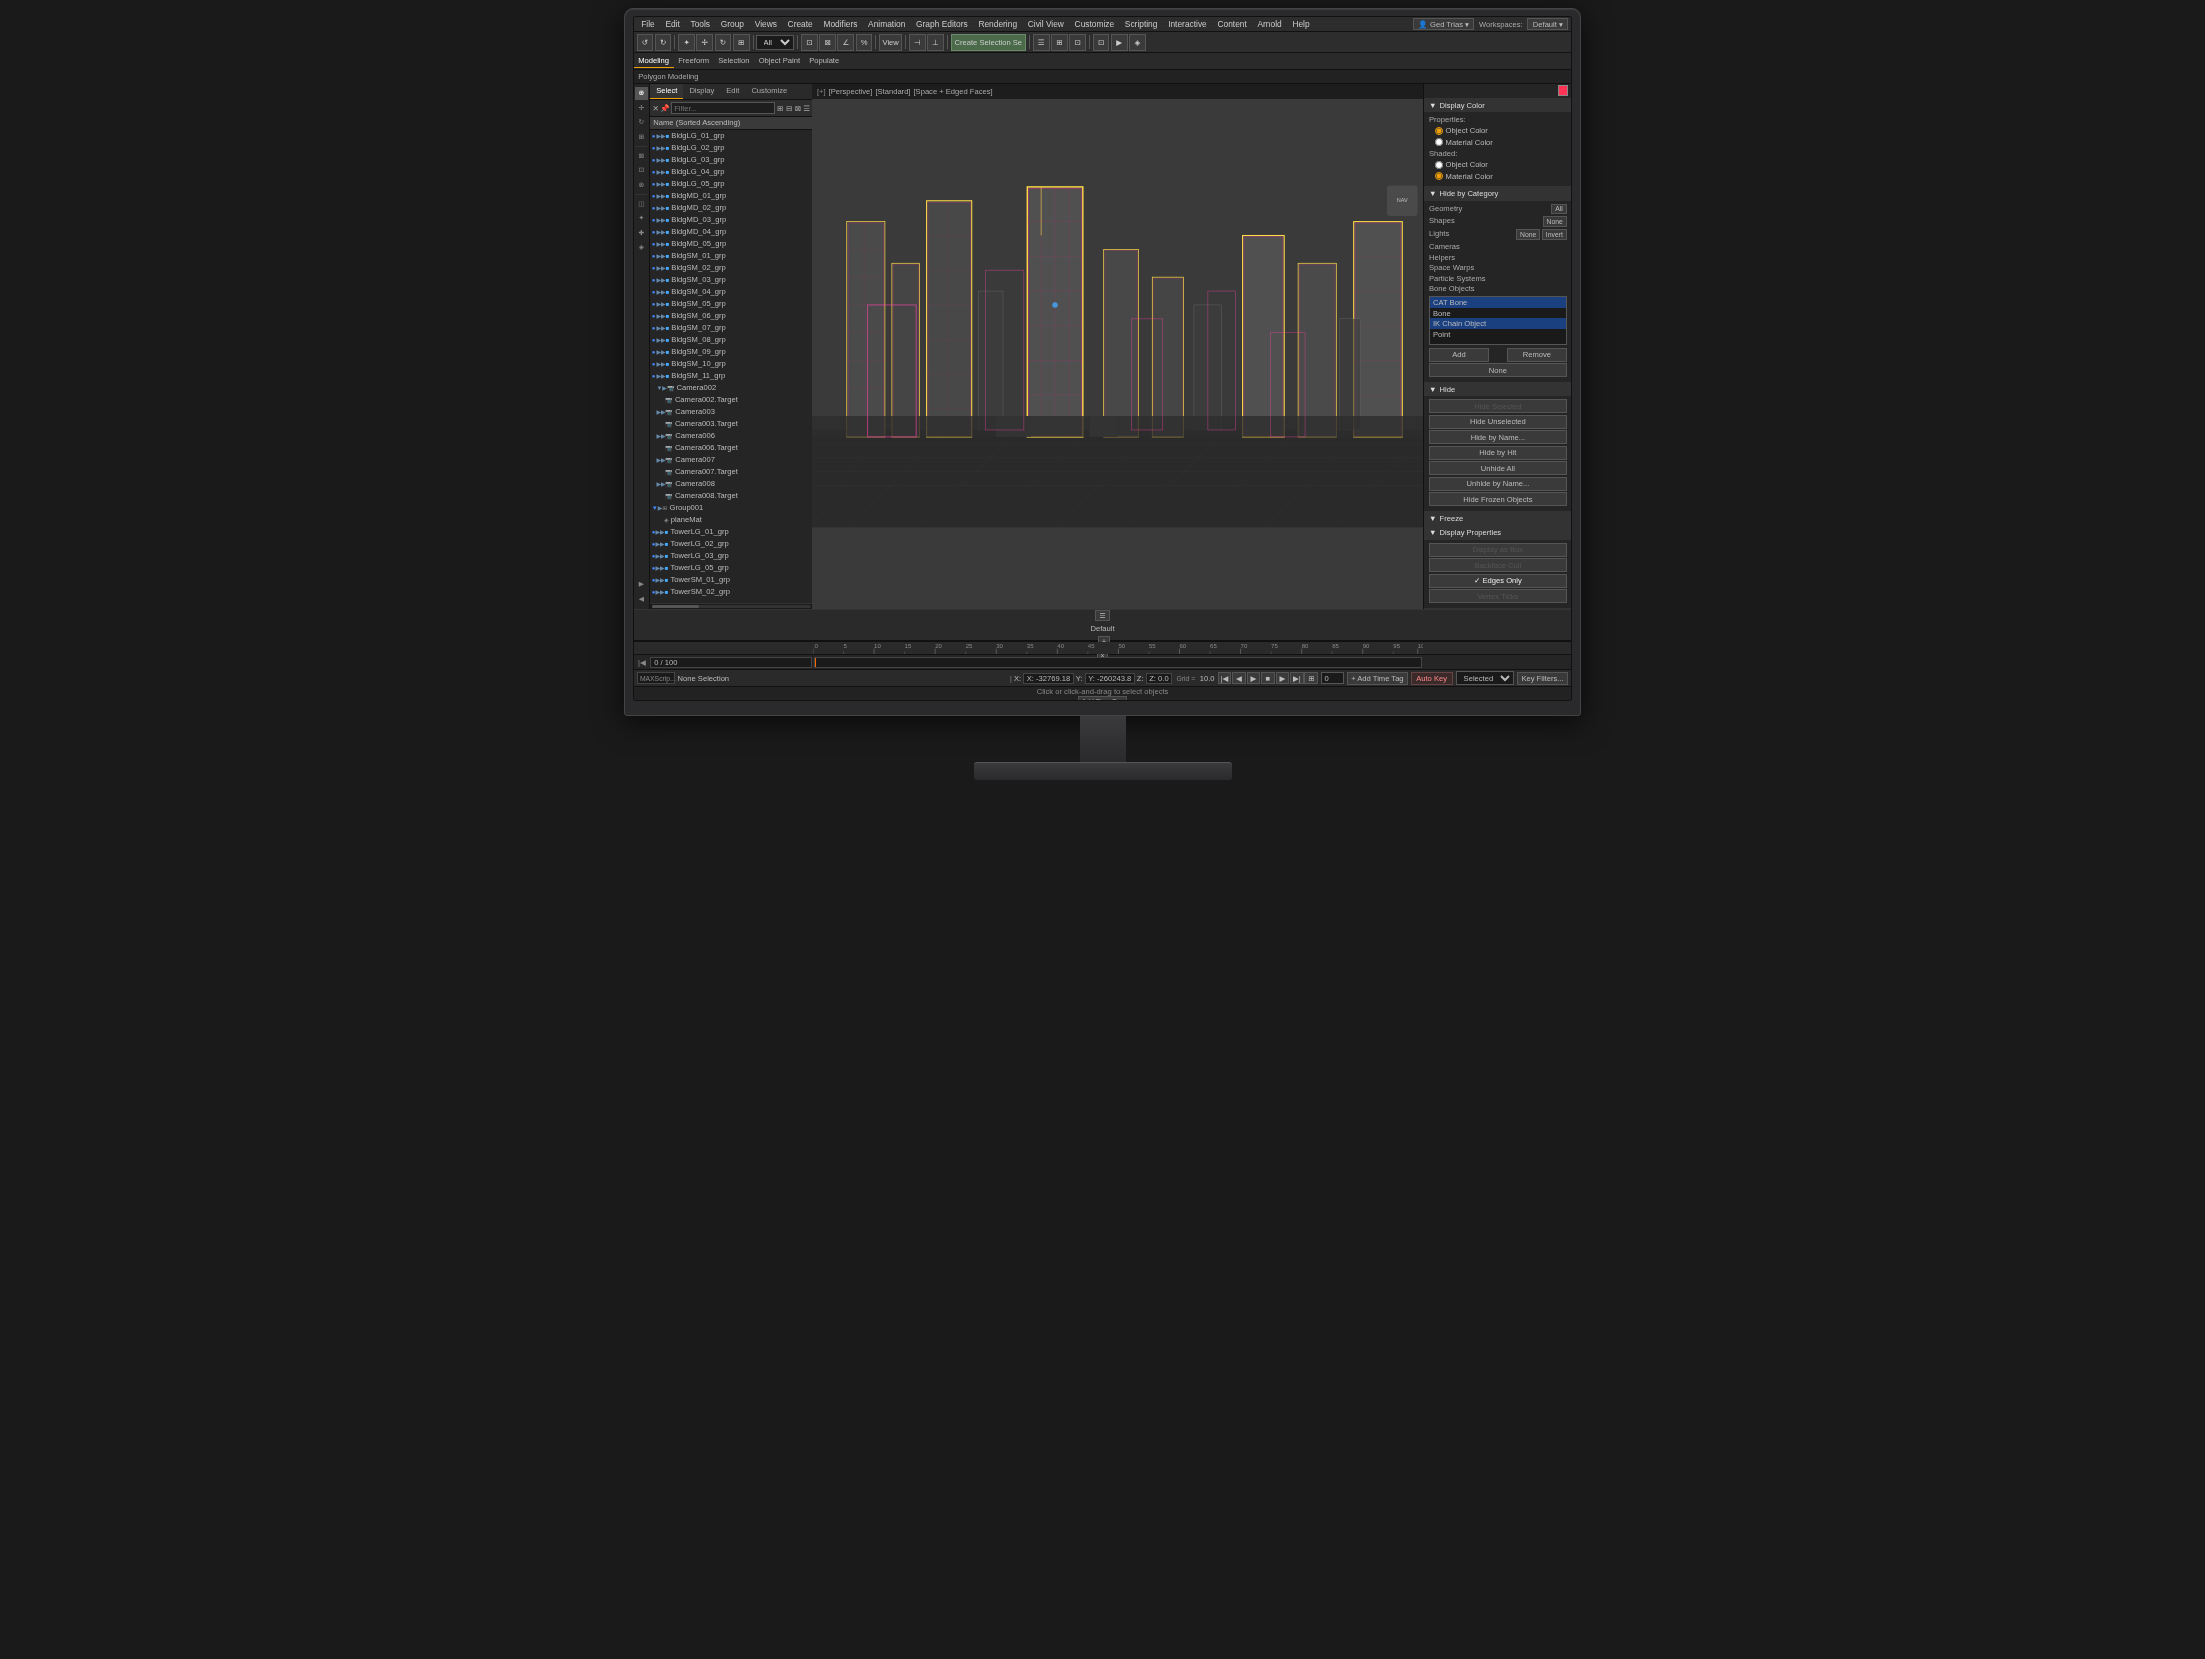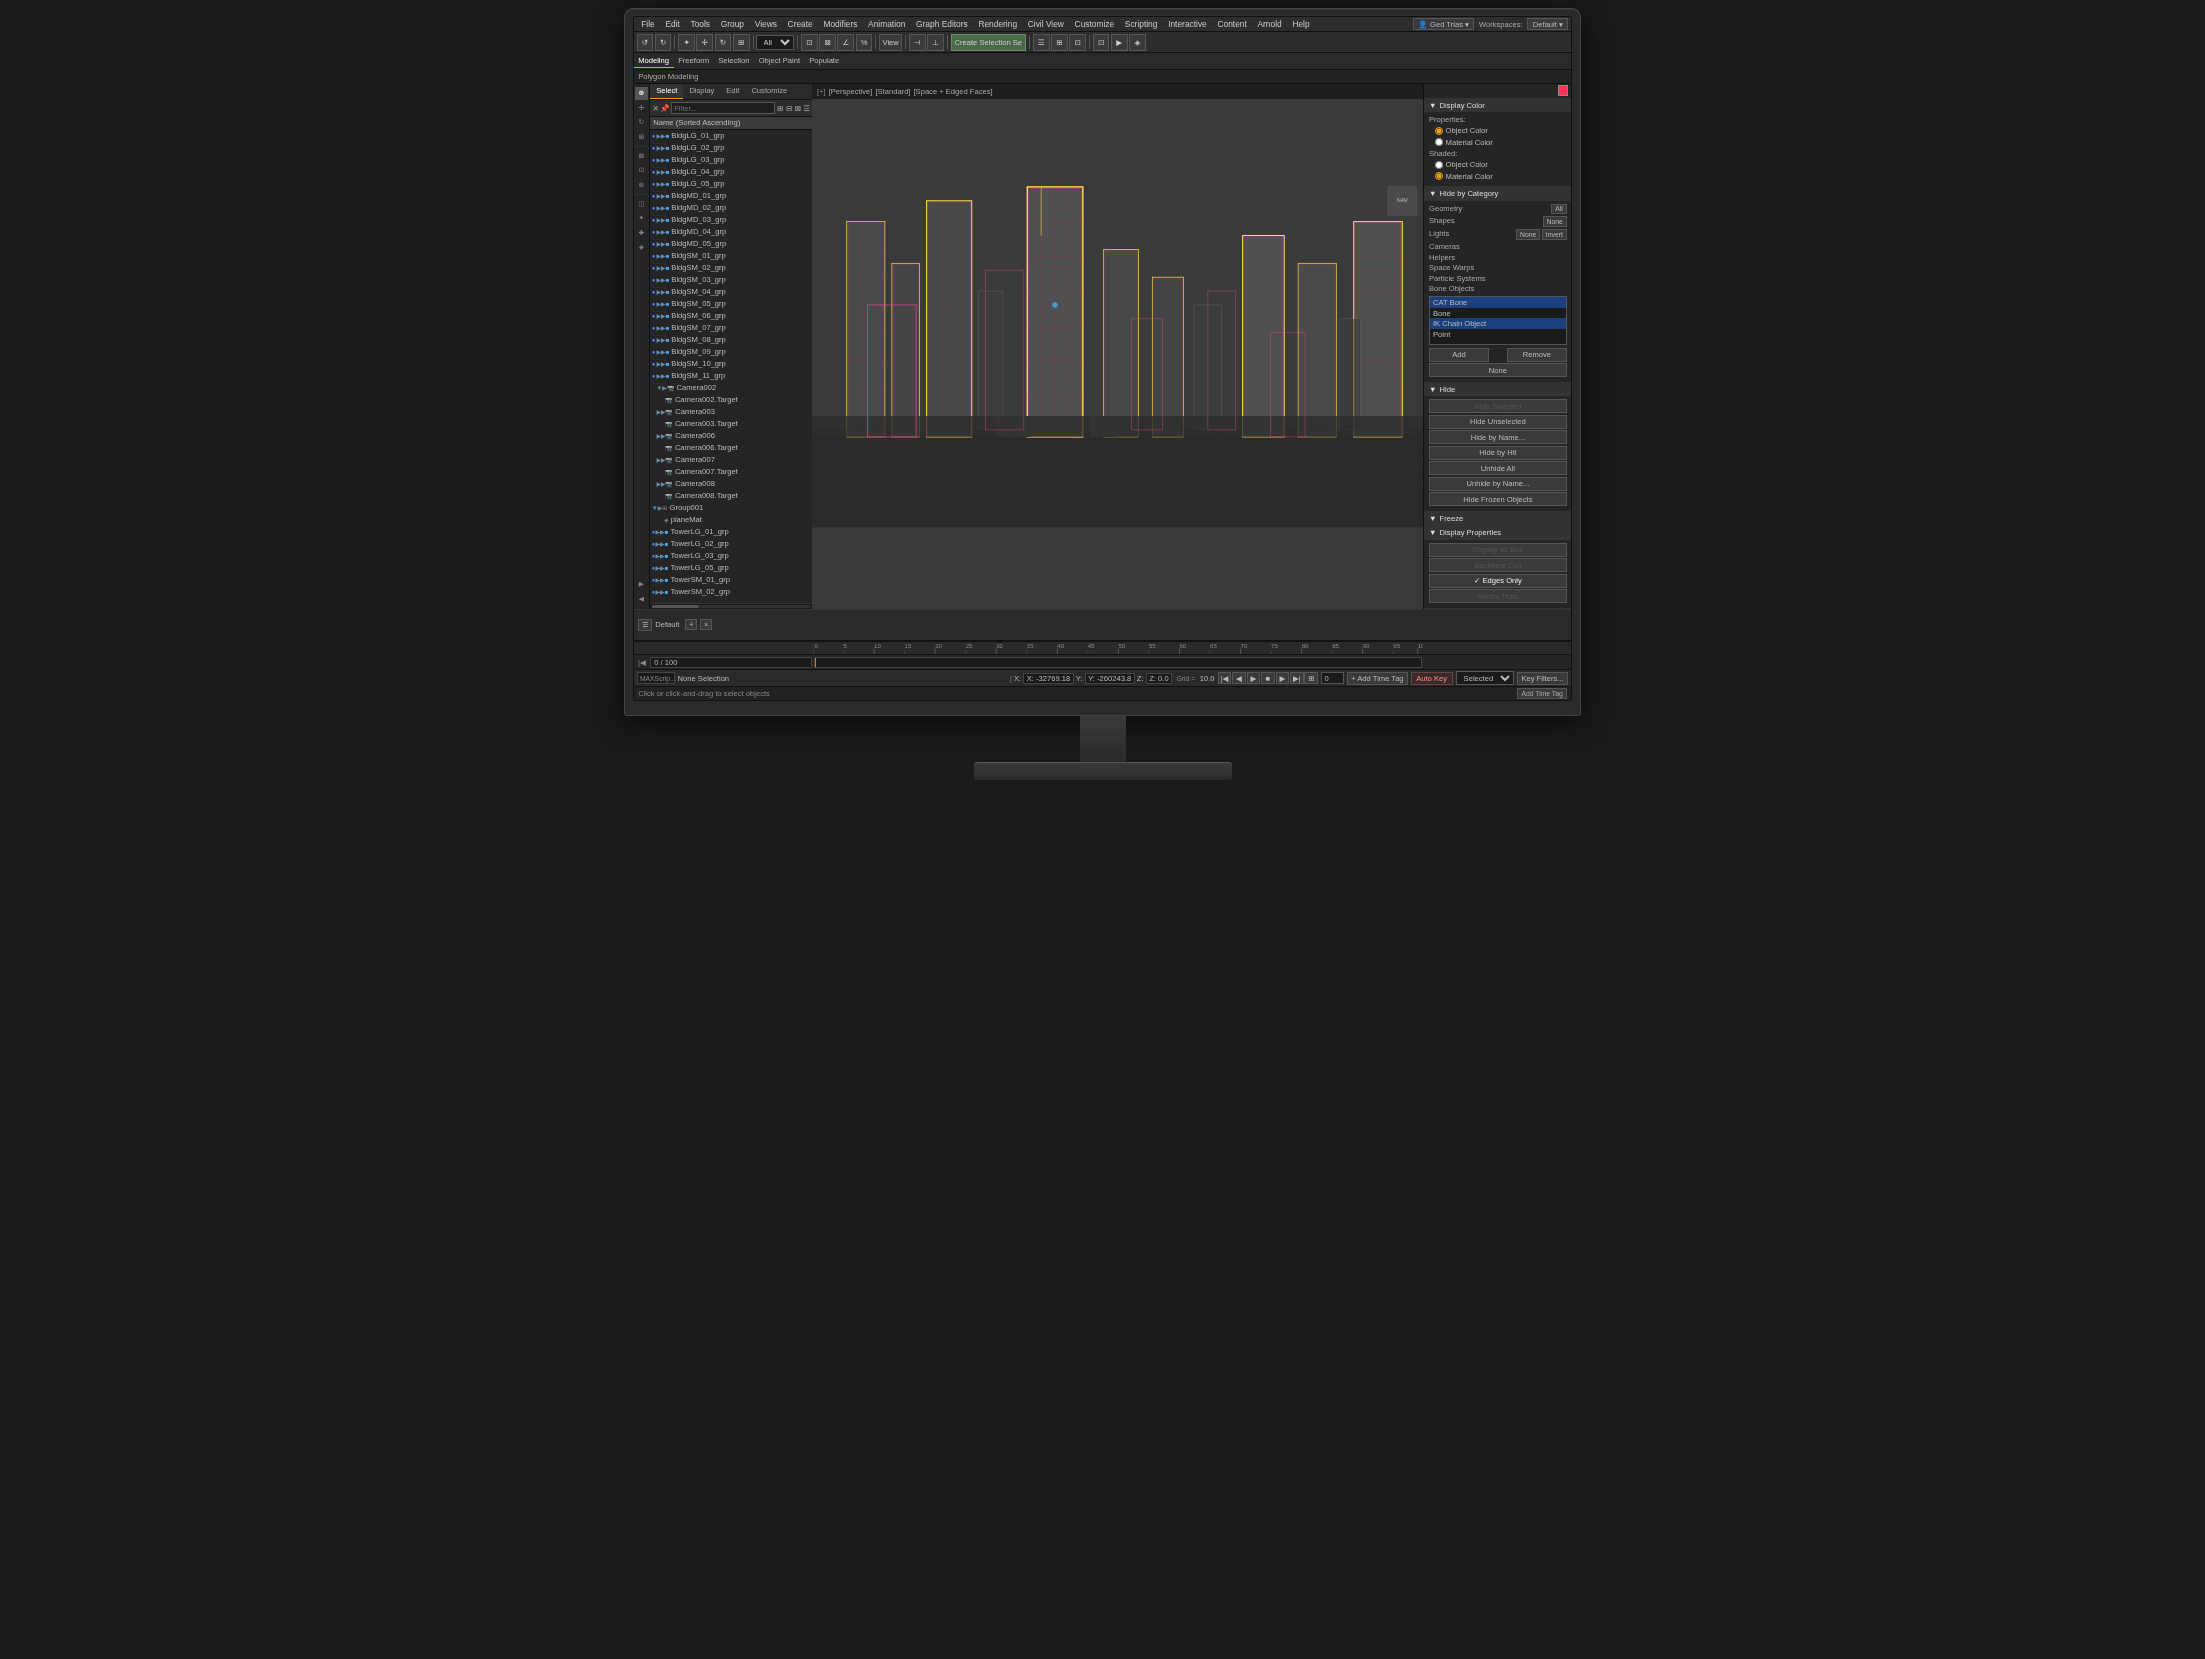--- a/index.html
+++ b/index.html
@@ -355,20 +355,21 @@
 
     .layer-bar {
       background: #2a2a2a;
       height: 32px;
       display: flex;
       align-items: center;
       padding: 0 4.6px;
       gap: 3px;
       border-top: 0.8px solid #333;
       border-bottom: 0.8px solid #111;
+      flex-direction: column;
     }
     .layer-label {
       color: #bbb;
       font-size: 7.6px;
     }
     .play-btn {
       background: #3a3a3a;
       border: 0.8px solid #555;
       color: #bbb;
       font-size: 7.6px;
@@ -991,21 +992,21 @@
 
         <button style="background:#3a2a2a;border:0.8px solid #664444;color:#ff8888;font-size:7.6px;padding:0.8px 4.6px;cursor:pointer;">Auto Key</button>
 
         <select class="selected-dropdown">
           <option>Selected</option>
         </select>
 
         <button class="key-filter-btn">Key Filters...</button>
       </div>
 
-      <div style="background:#222;height:13.7px;display:flex;align-items:center;padding:0 4.6px;border-top:0.8px solid #111;">
+      <div style="background:#222;height:13.7px;display:flex;align-items:center;padding:0 4.6px;border-top:0.8px solid #111;flex-direction:column;">
         <span style="color:#888;font-size:7.6px;">Click or click-and-drag to select objects</span>
         <div style="flex:1;"></div>
         <button style="background:#3a3a3a;border:0.8px solid #555;color:#aaa;font-size:6.8px;padding:0.8px 3px;cursor:pointer;">Add Time Tag</button>
       </div>
 
     </div>
   </div>
 
   <div class="monitor-neck"></div>
   <div class="monitor-base"></div>

